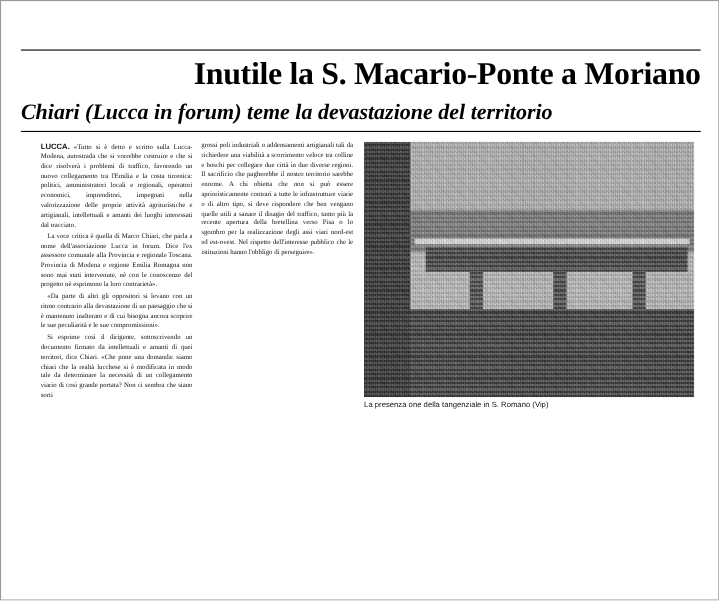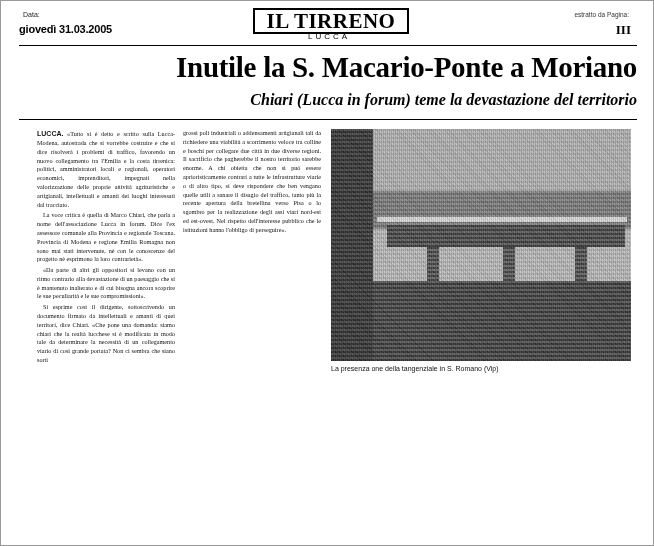--- a/index.html
+++ b/index.html
@@ -104,25 +104,25 @@
     font-family: "Liberation Serif", serif;
     font-size: 29px;
     font-weight: bold;
     color: #000;
     letter-spacing: -0.3px;
   }
   .subhead {
     position: absolute;
     left: 18px; top: 90px;
     width: 618px;
-    text-align: right;
+    text-align: left;
     font-family: "Liberation Serif", serif;
     font-style: italic;
     font-weight: bold;
-    font-size: 16px;
+    font-size: 20px;
     color: #000;
   }
 
   
   .col {
     position: absolute;
     top: 128px;
     font-family: "Liberation Serif", serif;
     font-size: 6.2px;
     line-height: 1.42;
@@ -199,30 +199,20 @@
     font-family: "Liberation Sans", sans-serif;
     font-size: 7px;
     color: #111;
   }
 </style>
 </head>
 <body>
 
 <div id="page">
 
-  <div class="masthead">
-    <div class="mh-date-label">Data:</div>
-    <div class="mh-date-value">giovedì 31.03.2005</div>
-    <div class="mh-title-box">
-      <div class="mh-title">IL TIRRENO</div>
-    </div>
-    <div class="mh-sub">LUCCA</div>
-    <div class="mh-extract">estratto da Pagina:</div>
-    <div class="mh-pagenum">III</div>
-  </div>
 
   <div class="rule rule-top"></div>
 
   <div class="headline">Inutile la S. Macario-Ponte a Moriano</div>
   <div class="subhead">Chiari (Lucca in forum) teme la devastazione del territorio</div>
 
   <div class="rule rule-bottom"></div>
 
   <div class="col col1">
     <p class="para first"><span class="lead">LUCCA.</span> <span>«Tutto si è detto e scritto sulla Lucca-Modena, autostrada che si vorrebbe costruire e che si dice risolverà i problemi di traffico, favorendo un nuovo collegamento tra l'Emilia e la costa tirrenica: politici, amministratori locali e regionali, operatori economici, imprenditori, impegnati nella valorizzazione delle proprie attività agrituristiche e artigianali, intellettuali e amanti dei luoghi interessati dal tracciato.</span></p>

